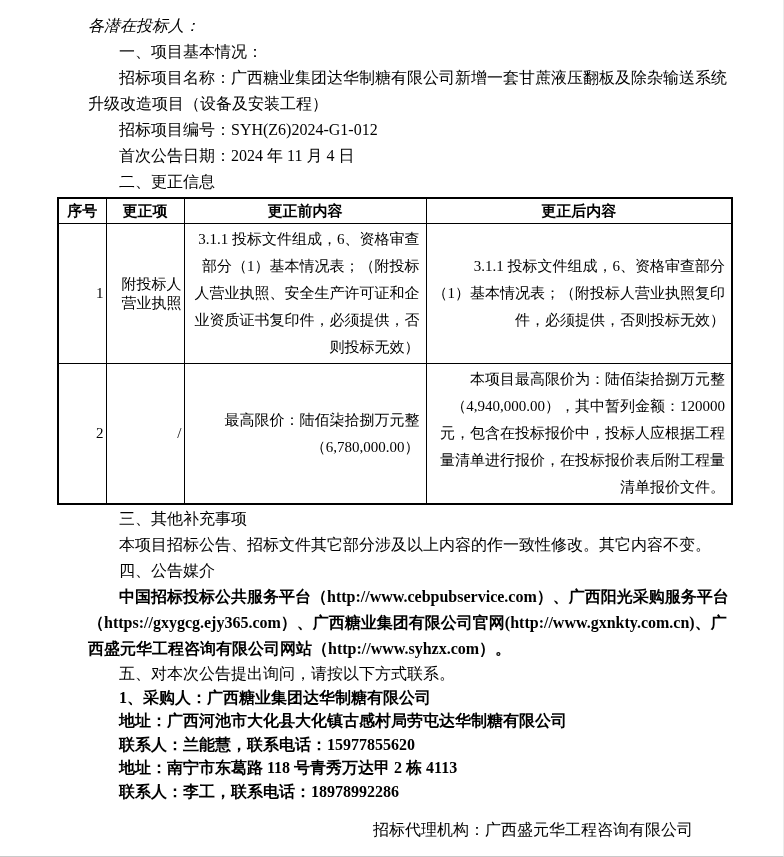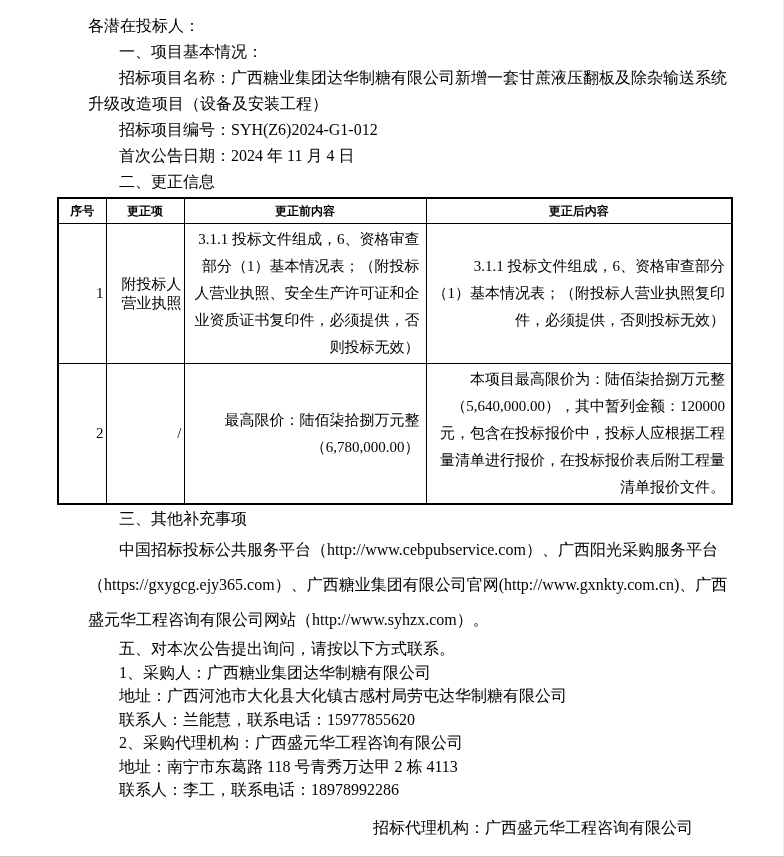--- a/index.html
+++ b/index.html
@@ -9,26 +9,26 @@
     box-sizing: border-box;
     font-family: "Liberation Serif", "DejaVu Serif", serif;
     font-size: 16px;
     color: #000000;
     border-right: 1px solid #ececec;
     border-bottom: 1px solid #c9c9c9;
     overflow: hidden;
   }
   .page { padding: 13px 49px 0 88px; }
   p { margin: 0; line-height: 26px; }
-  .salutation { text-indent: 0; }
+  .salutation { text-indent: 0; font-style: italic; }
   .heading { font-weight: normal; text-indent: 31px; }
   .para { text-indent: 31px; }
   .h5 { line-height: 24px; }
-  .para-media { line-height: 35px; }
-  .contact p { line-height: 23.4px; text-indent: 31px; }
+  .para-media { line-height: 26px; font-weight: bold; }
+  .contact p { line-height: 23.4px; text-indent: 31px; font-weight: bold; }
 
   table.correction {
     border-collapse: collapse;
     table-layout: fixed;
     width: 674px;
     margin-left: -31px;
     margin-top: 2px;
     margin-bottom: 1px;
     border: 2px solid #000;
     font-size: 15px;
@@ -37,21 +37,21 @@
     border: 1px solid #000;
     vertical-align: middle;
     font-weight: normal;
     text-align: right;
   }
   table.correction th {
     font-weight: bold;
     height: 24px;
     text-align: center;
     padding: 0;
-    font-size: 12px;
+    font-size: 15px;
   }
   td.c-center { text-align: center; padding: 1px 2px; }
   td.c-text { text-align: left; padding: 2px 6px; line-height: 27px; }
   .pre { white-space: pre-wrap; }
   tr.row-1 { height: 96px; }
   tr.row-2 { height: 119px; }
 
   .footer { margin-top: 14px; text-align: right; padding-right: 41px; }
   .footer p { line-height: 26px; }
 </style>
@@ -87,36 +87,37 @@
         <td class="c-center">1</td>
         <td class="c-center">附投标人营业执照</td>
         <td class="c-text">3.1.1 投标文件组成，6、资格审查部分（1）基本情况表；（附投标人营业执照、安全生产许可证和企业资质证书复印件，必须提供，否则投标无效）</td>
         <td class="c-text pre">3.1.1 投标文件组成，6、资格审查部分
 （1）基本情况表；（附投标人营业执照复印件，必须提供，否则投标无效）</td>
       </tr>
       <tr class="row-2">
         <td class="c-center">2</td>
         <td class="c-center">/</td>
         <td class="c-text">最高限价：陆佰柒拾捌万元整（6,780,000.00）</td>
-        <td class="c-text">本项目最高限价为：陆佰柒拾捌万元整（5,640,000.00），其中暂列金额：120000 元，包含在投标报价中，投标人应根据工程量清单进行报价，在投标报价表后附工程量清单报价文件。</td>
+        <td class="c-text">本项目最高限价为：陆佰柒拾捌万元整（4,940,000.00），其中暂列金额：120000 元，包含在投标报价中，投标人应根据工程量清单进行报价，在投标报价表后附工程量清单报价文件。</td>
       </tr>
     </tbody>
   </table>
 
   <p class="heading">三、其他补充事项</p>
+  <p class="para">本项目招标公告、招标文件其它部分涉及以上内容的作一致性修改。其它内容不变。</p>
 
+  <p class="heading">四、公告媒介</p>
   <p class="para para-media">中国招标投标公共服务平台（http://www.cebpubservice.com）、广西阳光采购服务平台（https://gxygcg.ejy365.com）、广西糖业集团有限公司官网(http://www.gxnkty.com.cn)、广西盛元华工程咨询有限公司网站（http://www.syhzx.com）。</p>
 
   <p class="heading h5">五、对本次公告提出询问，请按以下方式联系。</p>
 
   <div class="contact">
     <p>1、采购人：广西糖业集团达华制糖有限公司</p>
     <p>地址：广西河池市大化县大化镇古感村局劳屯达华制糖有限公司</p>
     <p>联系人：兰能慧，联系电话：15977855620</p>
-    <p>2、采购代理机构：广西盛元华工程咨询有限公司</p>
     <p>地址：南宁市东葛路 118 号青秀万达甲 2 栋 4113</p>
     <p>联系人：李工，联系电话：18978992286</p>
   </div>
 
   <div class="footer">
     <p>招标代理机构：广西盛元华工程咨询有限公司</p>
 
   </div>
 
 </div>

